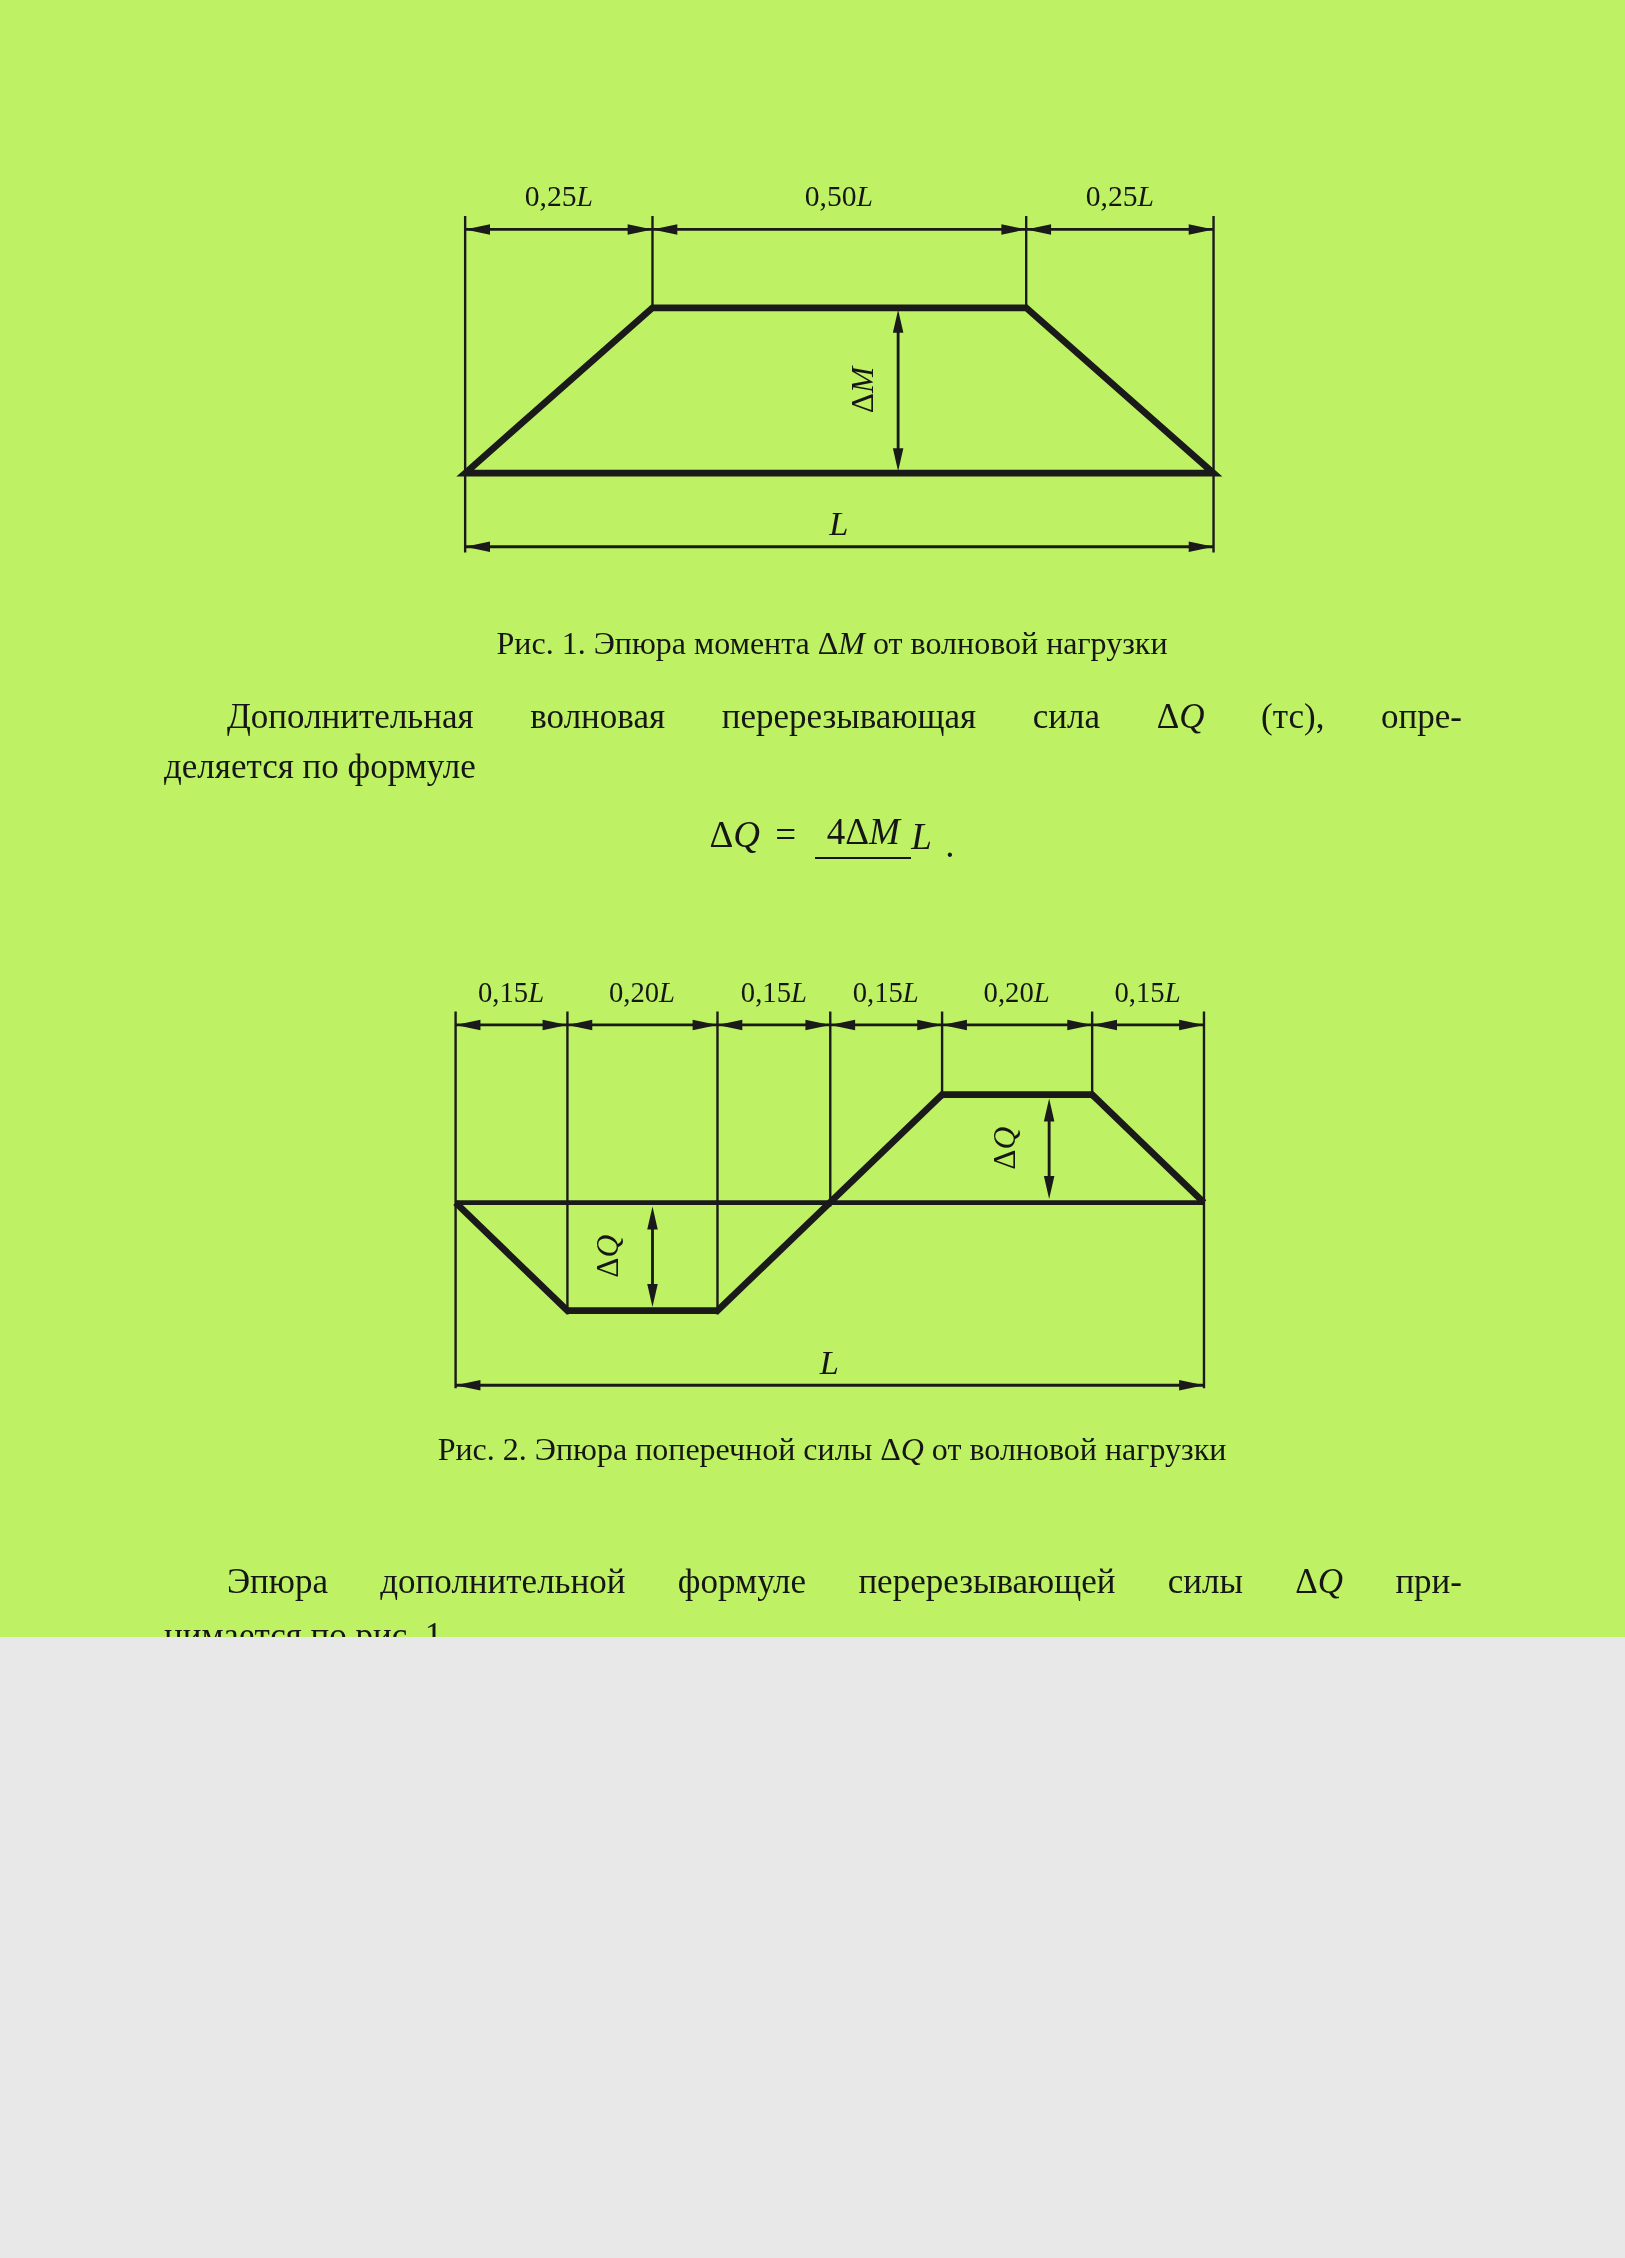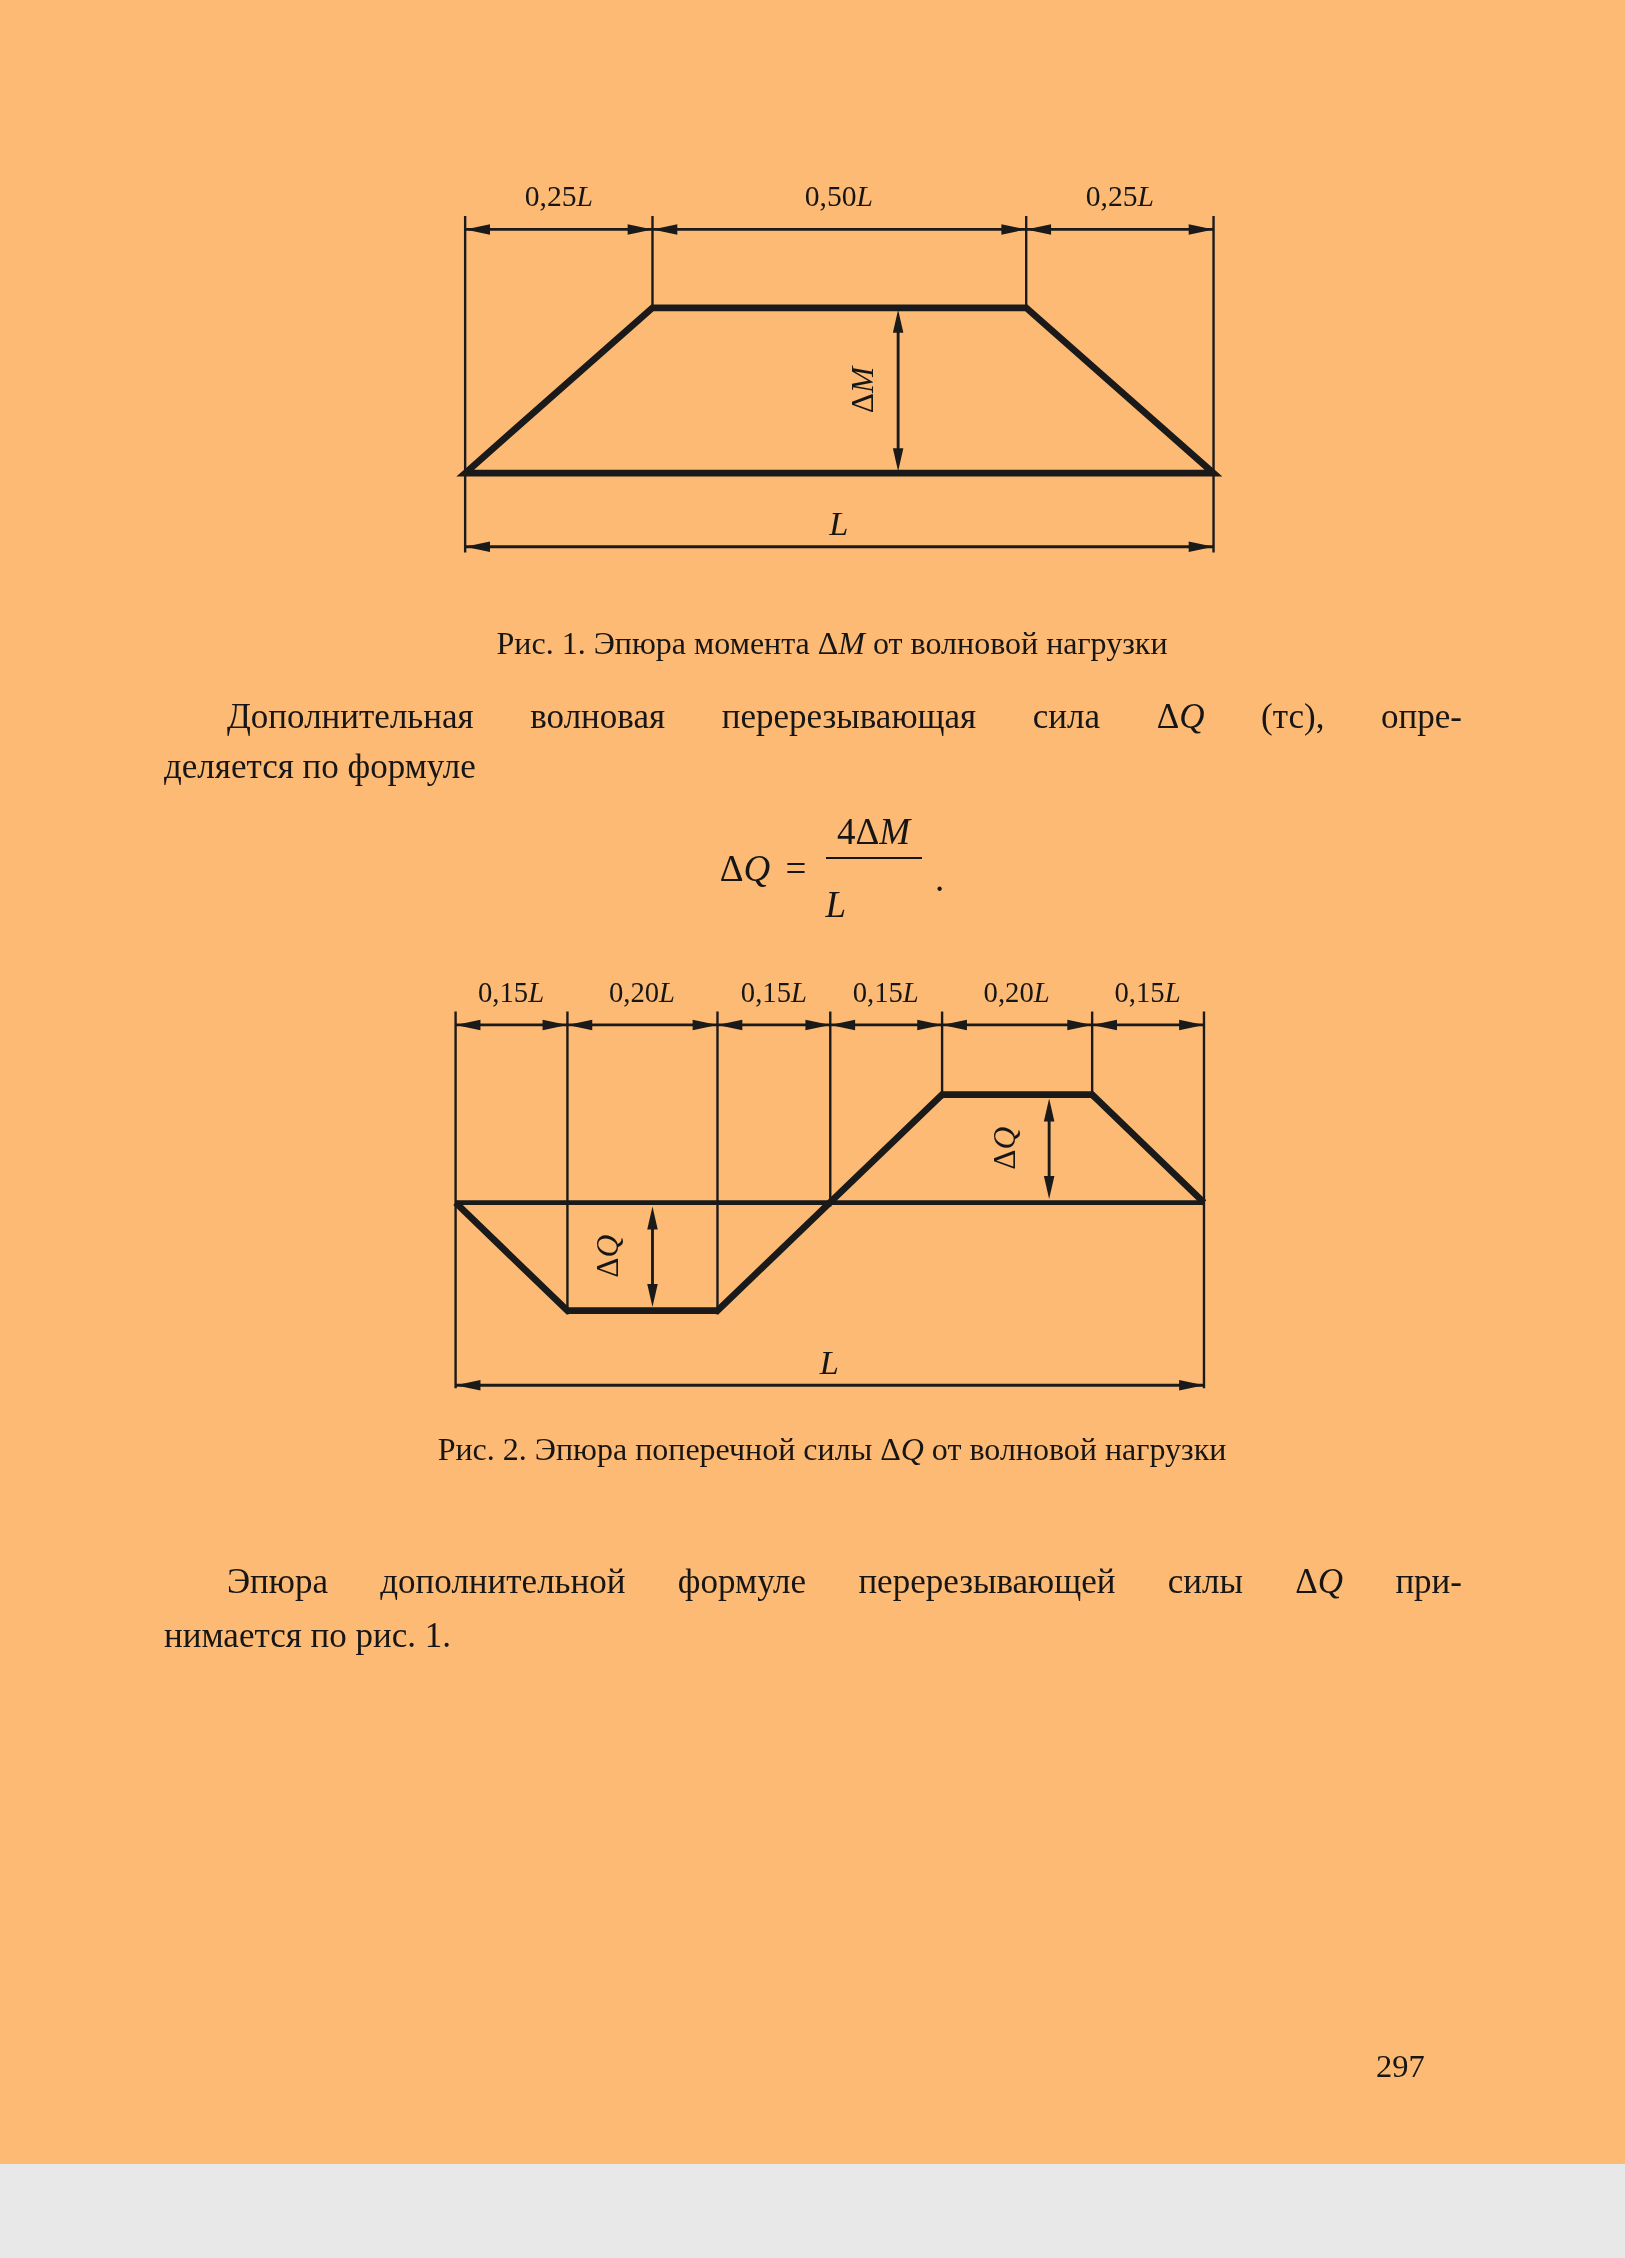--- a/index.html
+++ b/index.html
@@ -1,19 +1,19 @@
 <!DOCTYPE html>
 <html><head>
 <meta charset="utf-8">
 <style>
   html,body{margin:0;padding:0;background:#e8e8e8;}
   #page{
     position:relative;
-    width:1626px;height:2164px;
-    background:#fdba74;
+    width:1626px;height:1637px;
+    background:#bef264;
     font-family:"Liberation Serif","DejaVu Serif",serif;
     color:#161616;
     overflow:hidden;
   }
   .abs{position:absolute;}
   .caption{
     width:1300px;left:182px;
     font-size:32px;line-height:38px;
     text-align:center;white-space:nowrap;
   }
@@ -22,21 +22,21 @@
     font-size:35px;line-height:44px;
   }
   .just{text-align:justify;text-align-last:justify;}
   .indent{text-indent:63px;}
   .it{font-style:italic;}
   .formula-row{
     left:182px;width:1300px;
     display:flex;justify-content:center;align-items:center;
     font-size:37px;
   }
-  .frac{display:inline-flex;flex-direction:column;margin:0 3.8px;gap:21px;}
+  .frac{display:inline-flex;flex-direction:row;align-items:center;margin:0 3.8px;}
   .frac .num{padding:0 11.5px 3.8px 11.5px;border-bottom:2.9px solid #161616;line-height:42px;}
   .frac .den{padding-top:3.8px;line-height:42px;}
   .eq{margin:0 15.3px;}
   .period{margin-left:9.6px;transform:translateY(9.6px);}
   .pageno{
     left:1376px;top:2048px;width:124px;
     font-size:32.5px;
   }
   svg line, svg path{stroke:#1a1a1a;}
   svg polygon{fill:#1a1a1a;stroke:none;}

